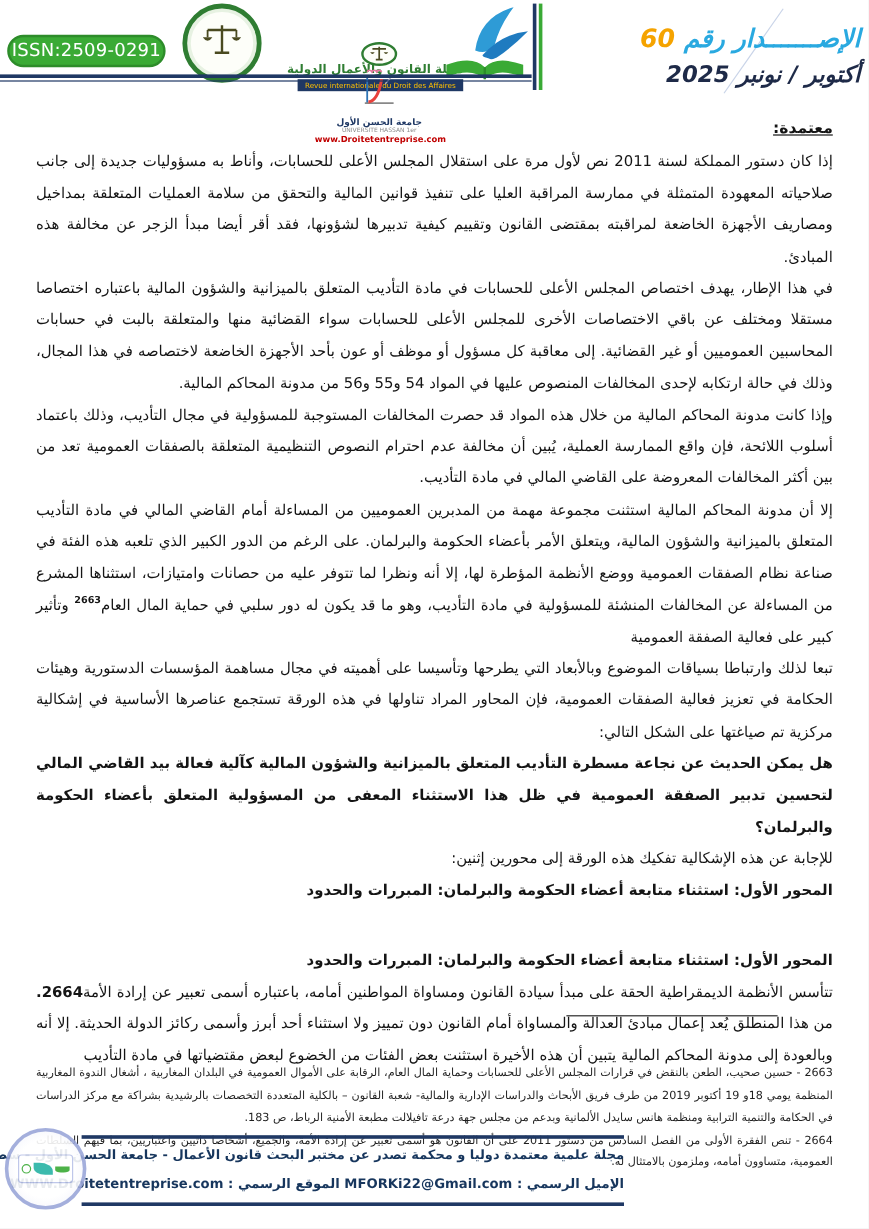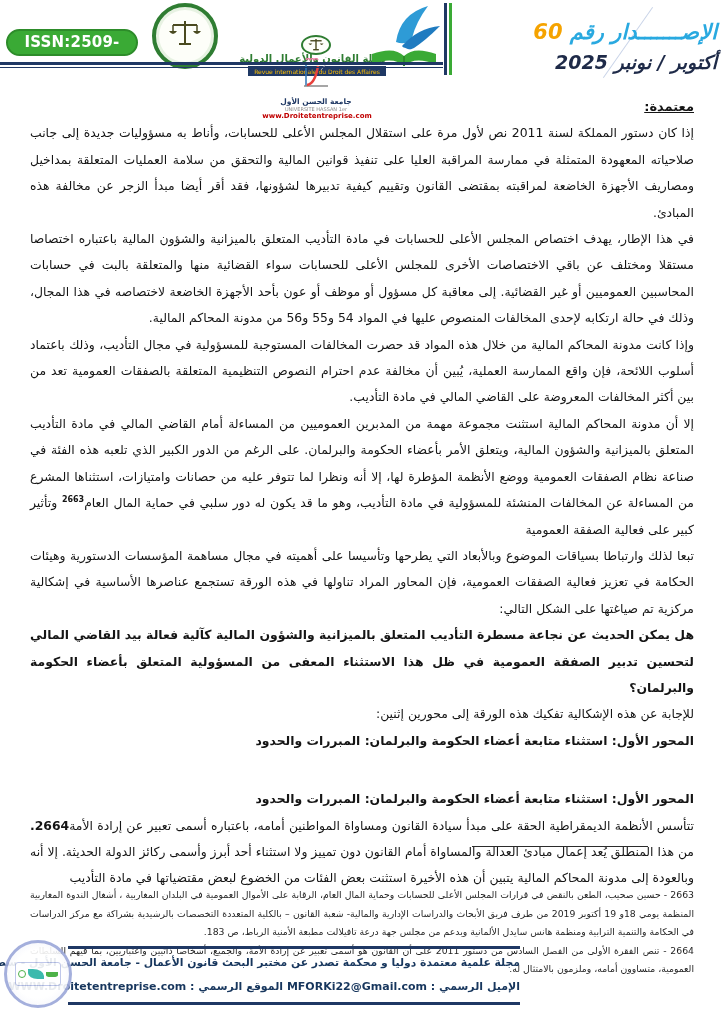--- a/index.html
+++ b/index.html
@@ -6,21 +6,21 @@
   html,body { background:#e8e8e8; }
   #page {
     position:relative; width:724px; height:1024px; background:#ffffff;
     margin:0 auto; overflow:hidden;
     font-family:"DejaVu Sans", sans-serif;
   }
   
   .issn-badge {
     position:absolute; left:6px; top:29px; width:132px; height:27px;
     background:#3AAA35; border:2px solid #2d8c2a; border-radius:14px;
-    color:#fff; font-weight:bold; font-size:15px; text-align:center;
+    color:#fff; font-weight:normal; font-size:15px; text-align:center;
     line-height:23px; letter-spacing:0.2px;
   }
   .seal {
     position:absolute; border-radius:50%; background:#fdfef9;
     border:4px solid #2F7D32; display:flex; align-items:center; justify-content:center;
     box-shadow:inset 0 0 0 3px #e7f2e2;
   }
   .seal-large { left:152px; top:3px; width:66px; height:66px; }
   .seal-small { left:250px; top:30px; width:42px; height:42px; border-width:3px; }
   .logo-block { position:absolute; left:248px; top:5px; width:138px; }

